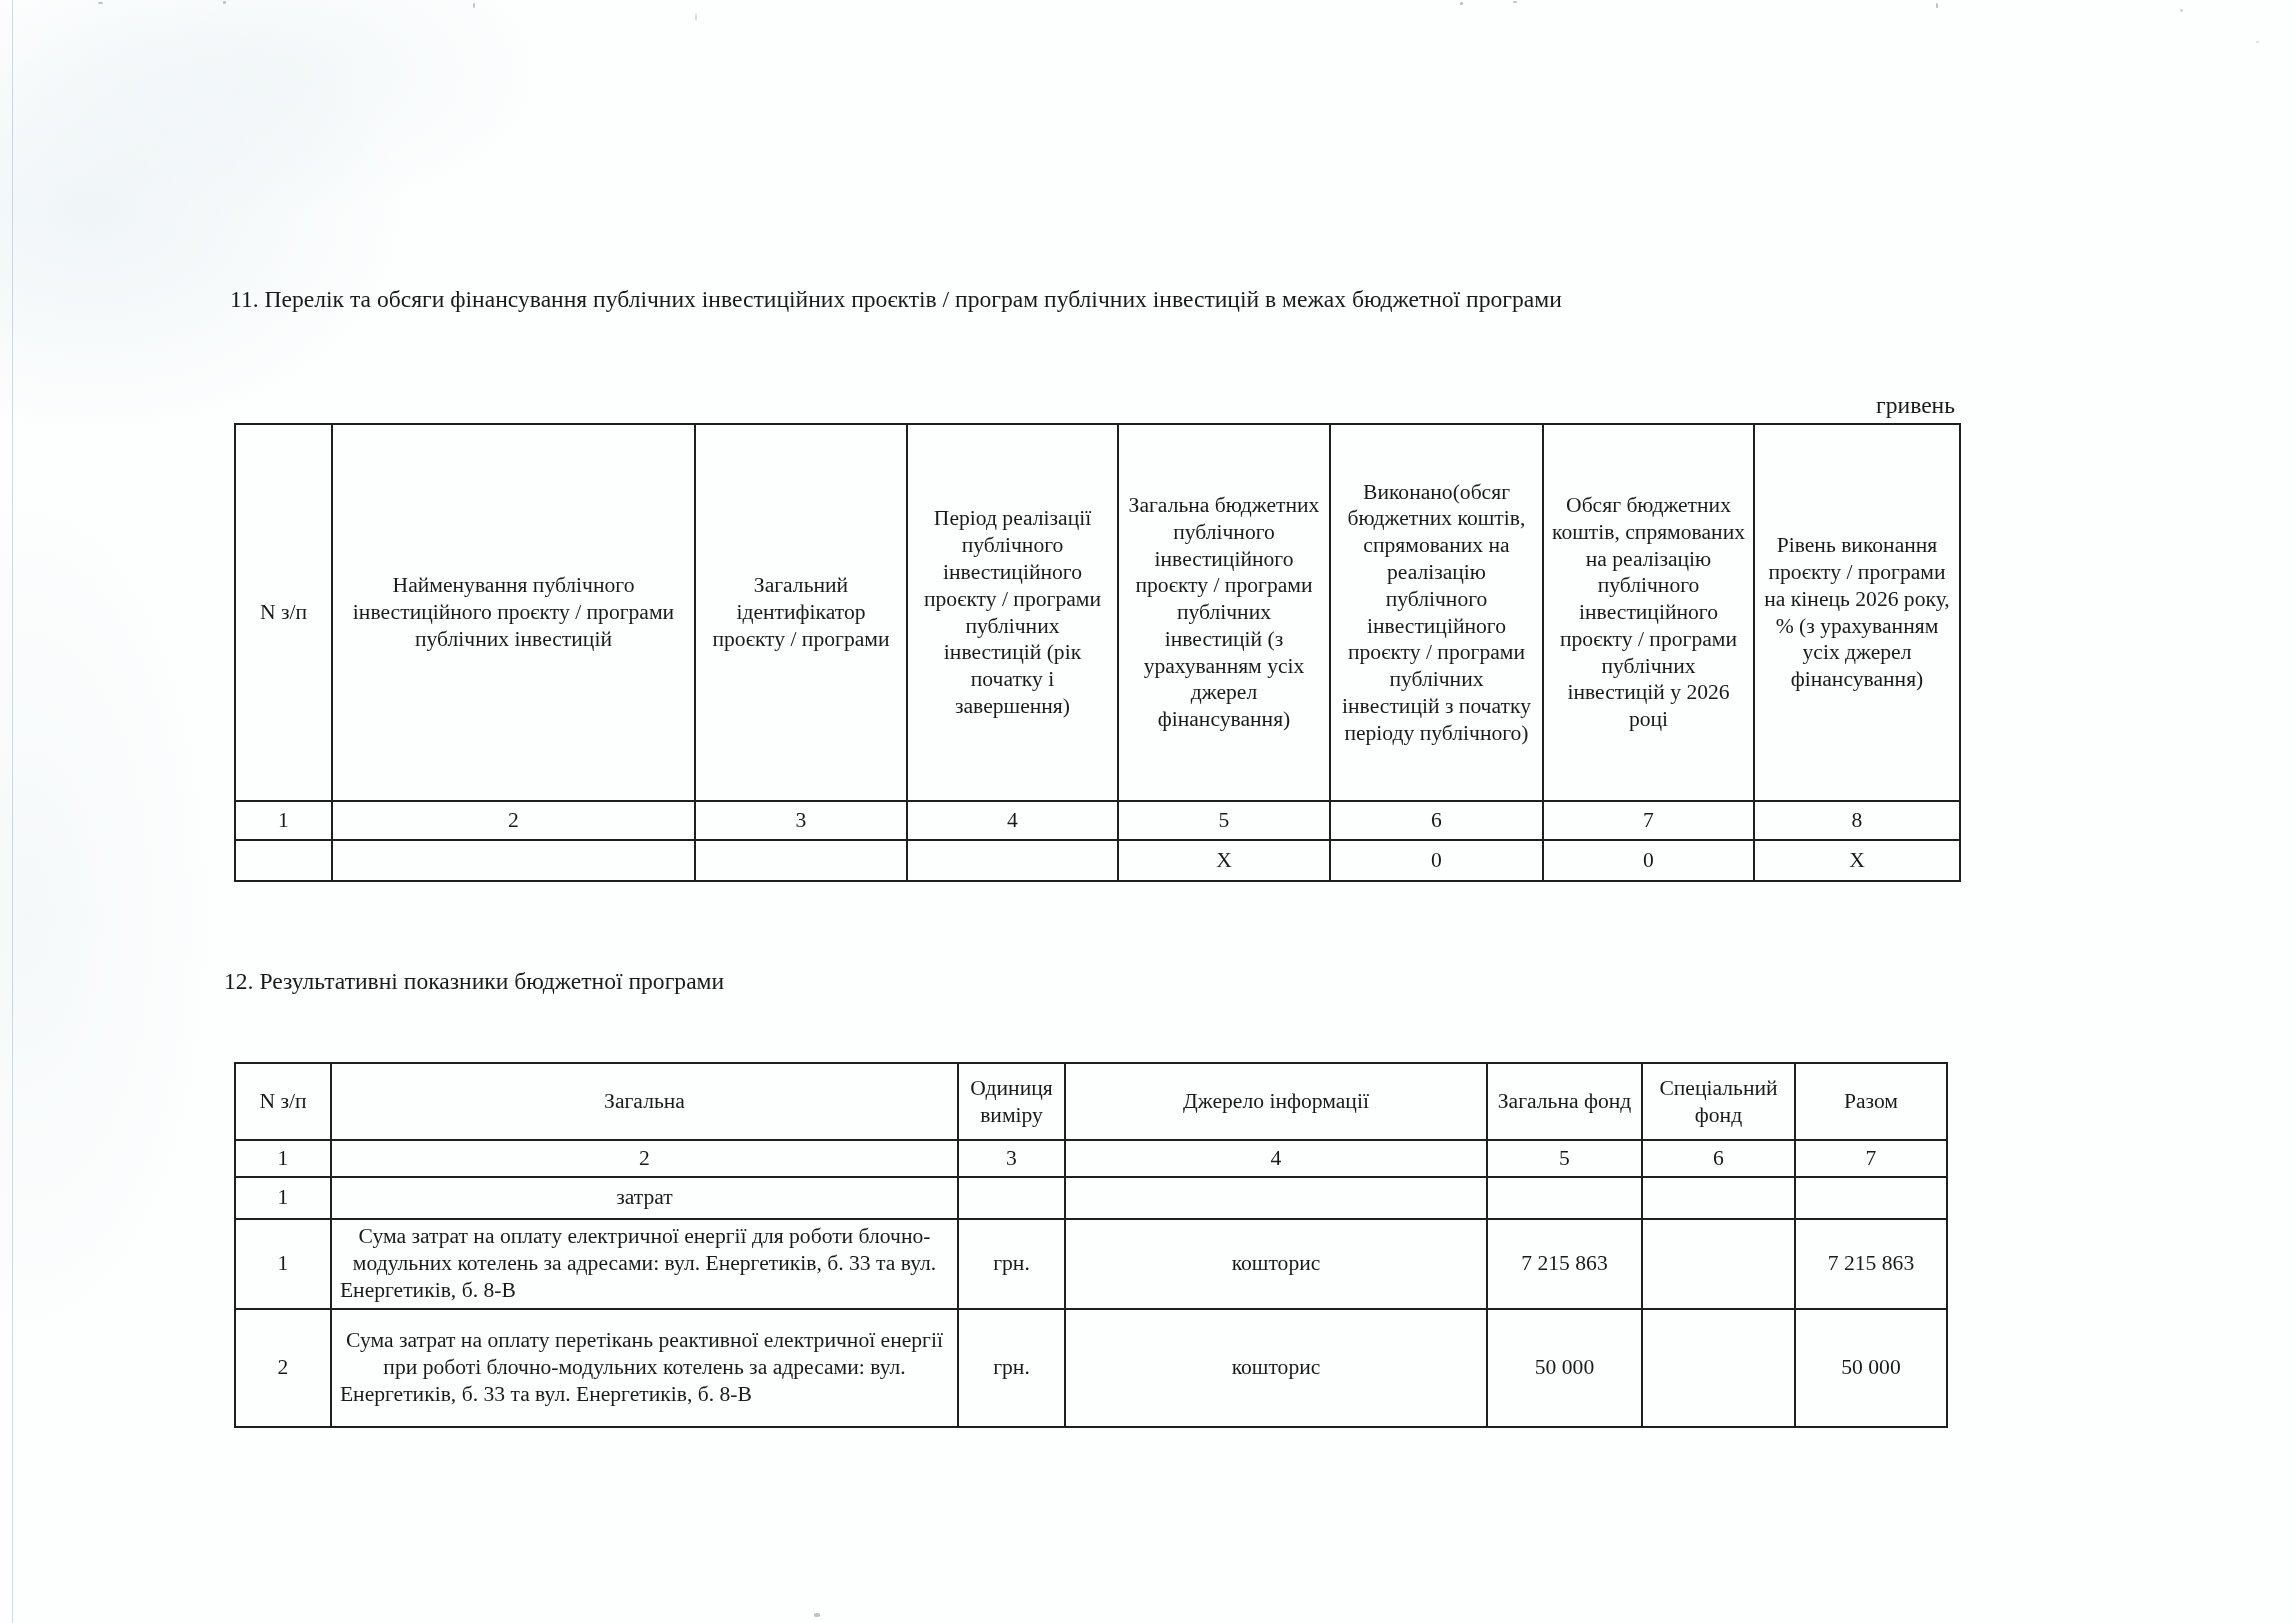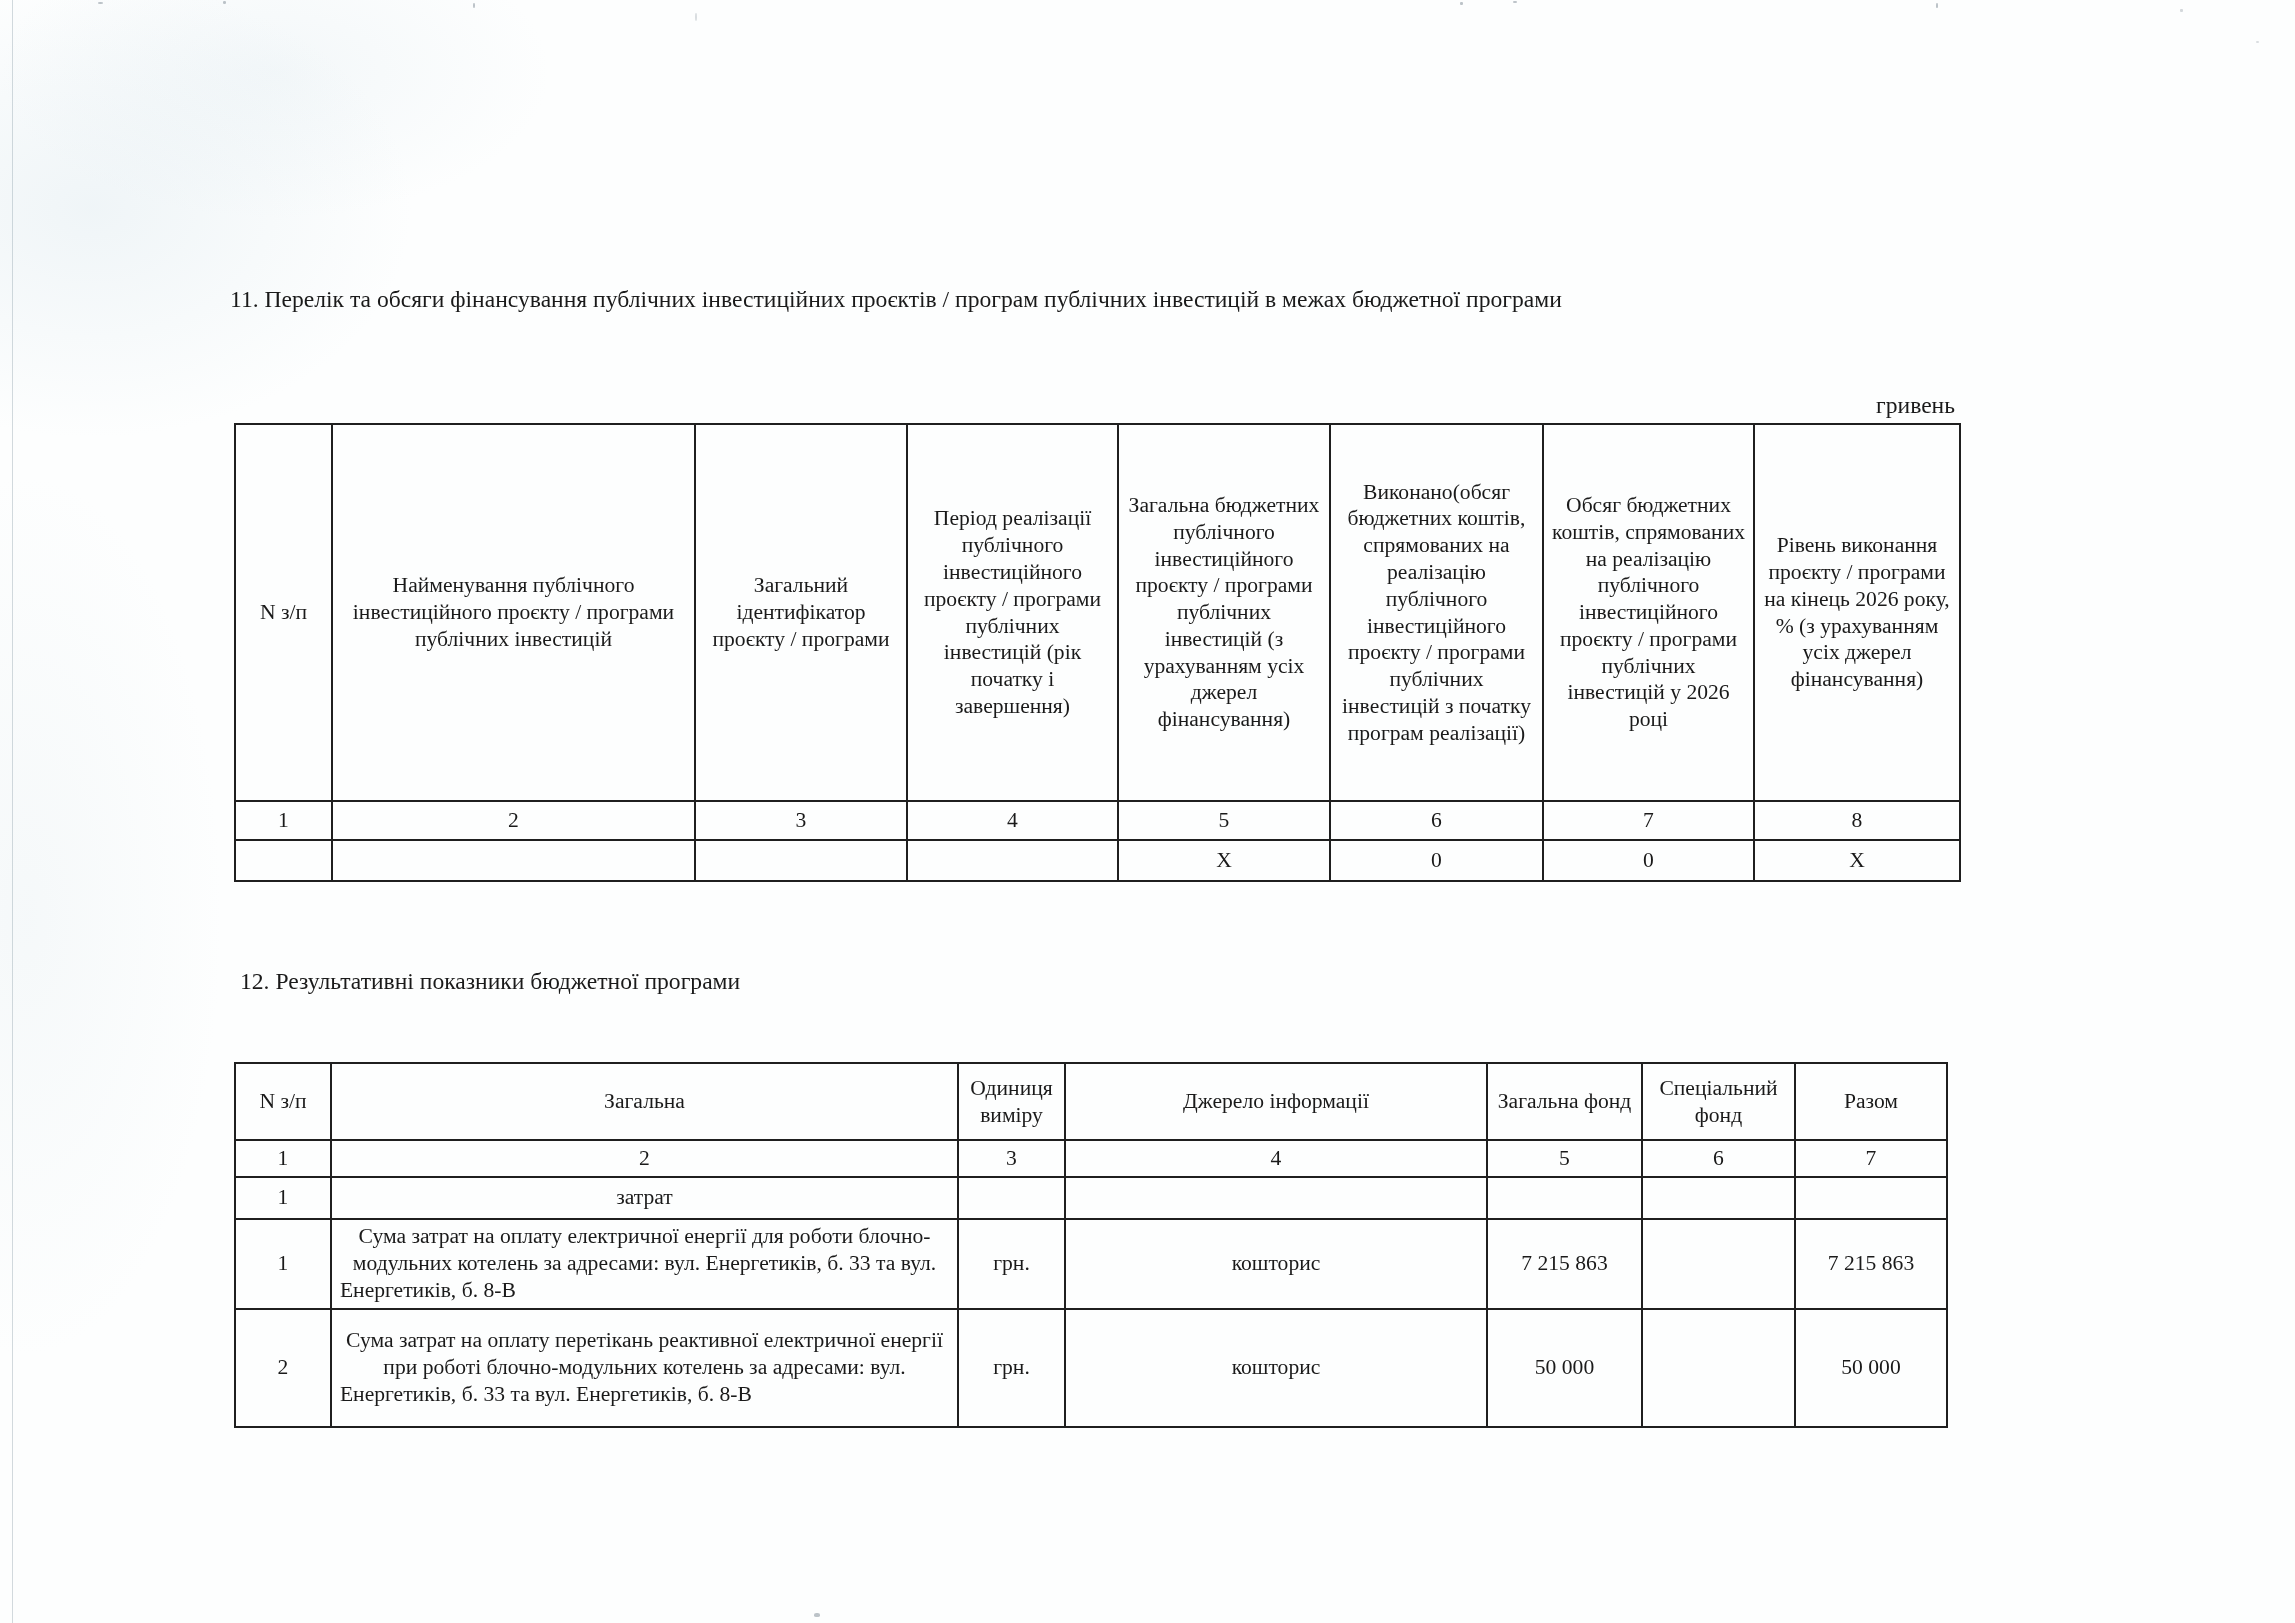--- a/index.html
+++ b/index.html
@@ -15,21 +15,21 @@
       #fdfefe;
   }
   .edge-line {
     position:absolute; left:11.8px; top:0; width:1.3px; height:1623px;
     background:rgba(158,174,182,.45);
   }
   .speck { position:absolute; background:#87919a; border-radius:40%; opacity:.55; }
 
   .sec-title { position:absolute; font-size:23.6px; line-height:1.2; white-space:nowrap; }
   #title11 { left:230px; top:285px; }
-  #title12 { left:240px; top:967px; }
+  #title12 { left:224px; top:967px; }
   .currency { position:absolute; left:1663px; top:392px; width:292px; text-align:right; font-size:23.6px; }
 
   table.doc { position:absolute; border-collapse:collapse; table-layout:fixed; background:transparent; }
   table.doc td {
     border:2px solid #1f1f1f; overflow:hidden;
     text-align:center; vertical-align:middle;
     font-size:21.6px; line-height:1.24; padding:3.9px 7.9px;
     word-wrap:break-word;
   }
   table.doc { border:2.6px solid #181818; }
@@ -76,21 +76,21 @@
         <col style="width:211px">
         <col style="width:206px">
     </colgroup>
     <tbody>
       <tr class="hdr" style="height:377px">
         <td>N з/п</td>
         <td>Найменування публічного інвестиційного проєкту / програми публічних інвестицій</td>
         <td>Загальний ідентифікатор проєкту / програми</td>
         <td>Період реалізації публічного інвестиційного проєкту / програми публічних інвестицій (рік початку і завершення)</td>
         <td>Загальна бюджетних публічного інвестиційного проєкту / програми публічних інвестицій (з урахуванням усіх джерел фінансування)</td>
-        <td>Виконано(обсяг бюджетних коштів, спрямованих на реалізацію публічного інвестиційного проєкту / програми публічних інвестицій з початку програм реалізації)</td>
+        <td>Виконано(обсяг бюджетних коштів, спрямованих на реалізацію публічного інвестиційного проєкту / програми публічних інвестицій з початку періоду публічного)</td>
         <td>Обсяг бюджетних коштів, спрямованих на реалізацію публічного інвестиційного проєкту / програми публічних інвестицій у 2026 році</td>
         <td>Рівень виконання проєкту / програми на кінець 2026 року, % (з урахуванням усіх джерел фінансування)</td>
       </tr>
       <tr style="height:39px">
         <td class="num">1</td>
         <td class="num">2</td>
         <td class="num">3</td>
         <td class="num">4</td>
         <td class="num">5</td>
         <td class="num">6</td>

